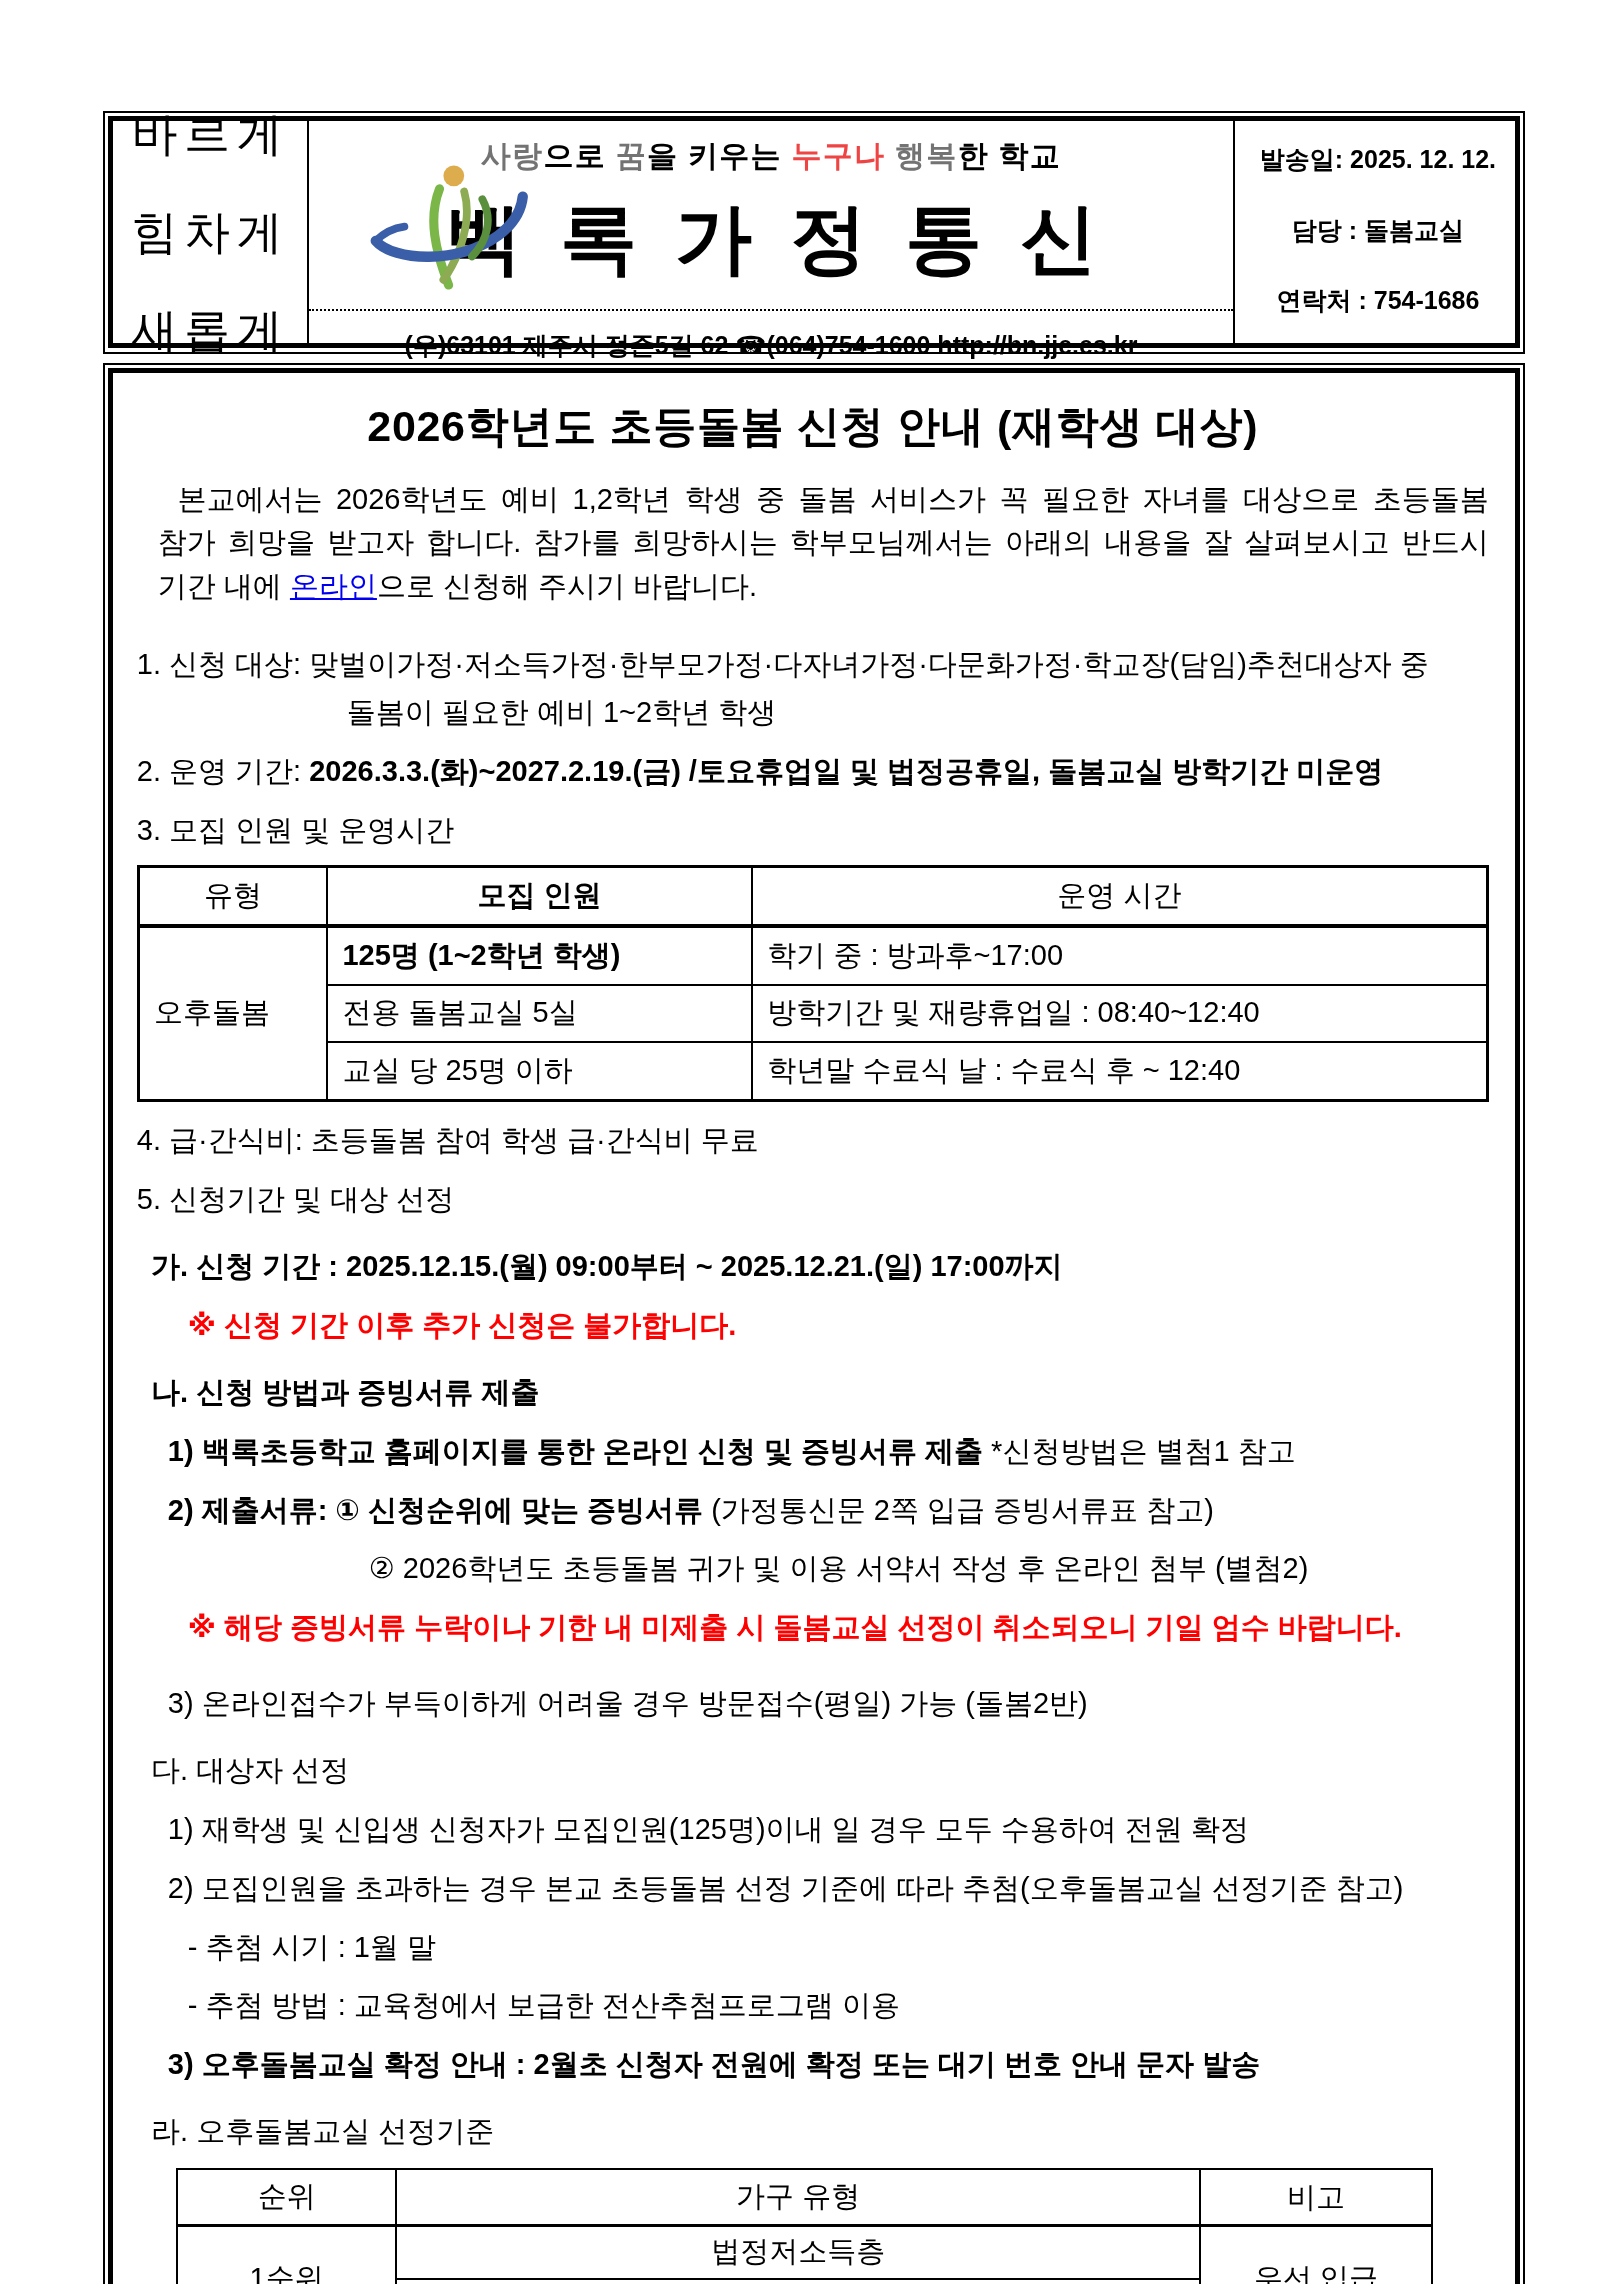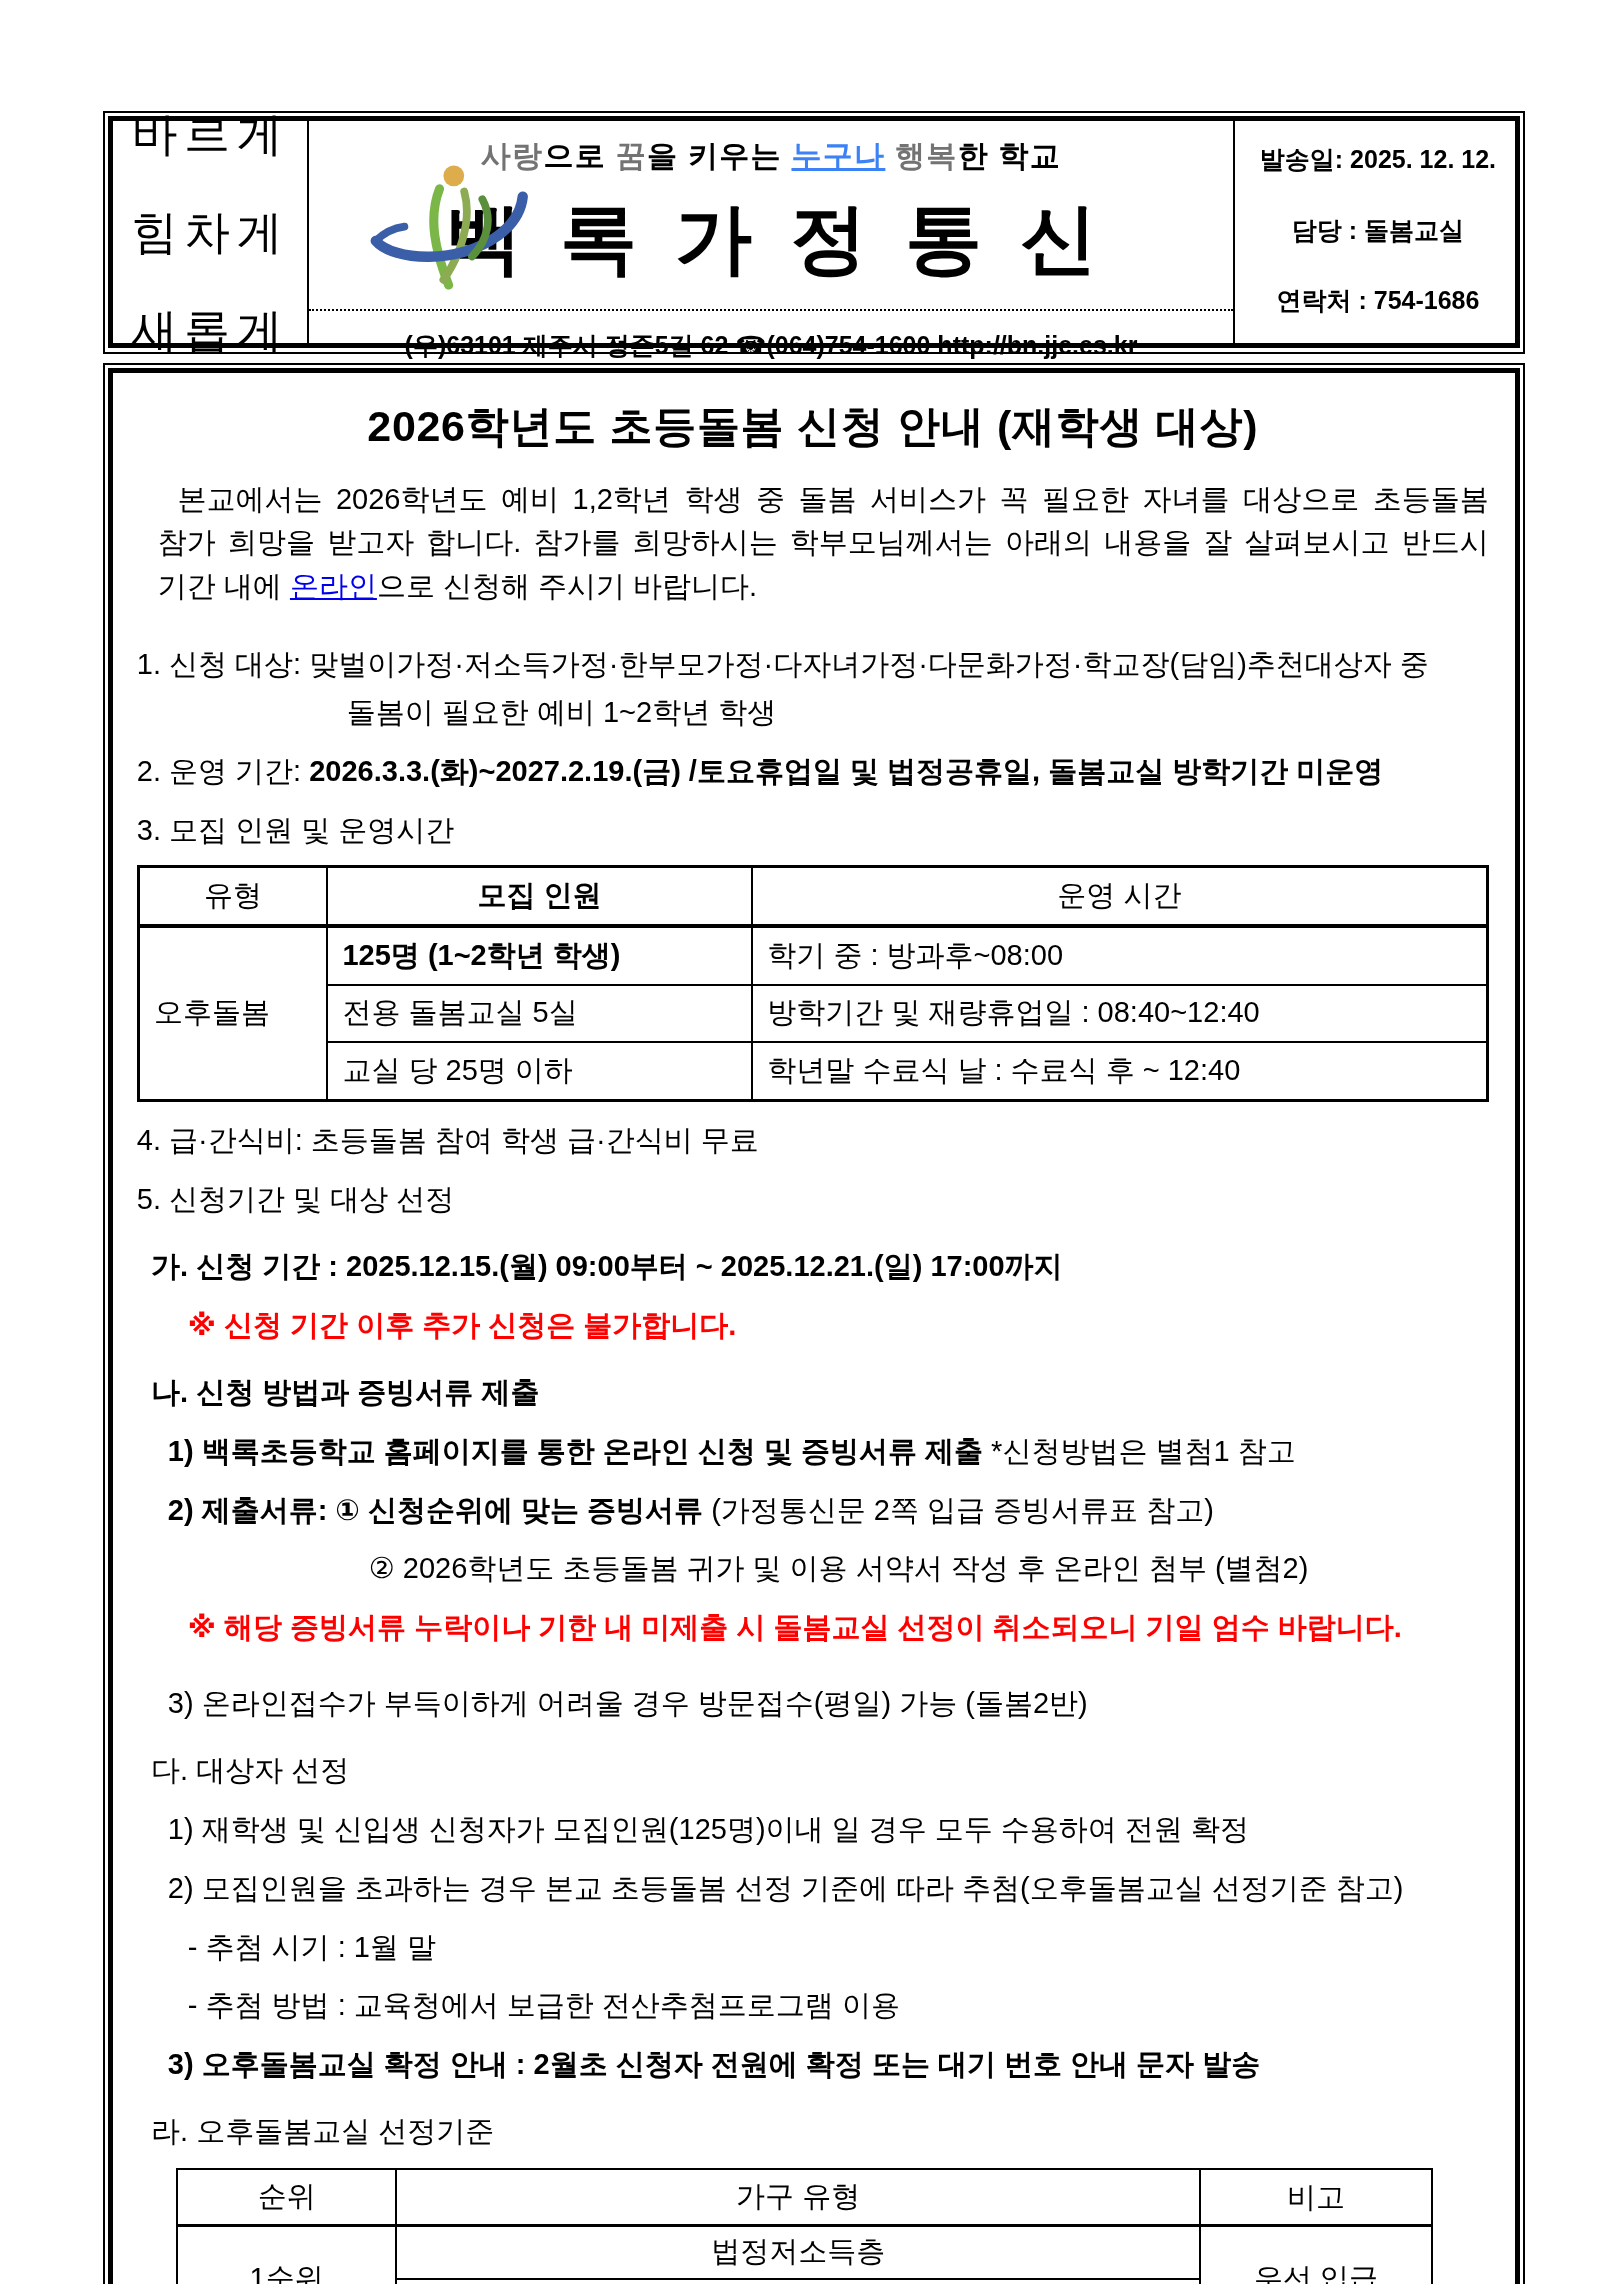--- a/index.html
+++ b/index.html
@@ -18,21 +18,21 @@
   .hdr { display: flex; align-items: stretch; height: 222px; }
   .motto-col {
     width: 196px; border-right: 2px solid #000;
     display: flex; flex-direction: column; justify-content: center; align-items: center;
     font-size: 46px; line-height: 1.5; letter-spacing: 6.5px; font-weight: 500; gap: 29px;
   }
   .center-col { flex: 1; position: relative; border-right: 2px solid #000; display: flex; flex-direction: column; }
   .logo-wrap { position: absolute; left: 59px; top: 39px; width: 169px; height: 137px; }
   .slogan { text-align: center; font-size: 30px; font-weight: 700; margin-top: 14.3px; letter-spacing: 1.3px; }
   .c-red { color: #737373; }
-  .c-green { color: #3b82f6; text-decoration: underline; }
+  .c-green { color: #ef4444; }
   .paper-title {
     text-align: center; font-size: 77px; font-weight: 700;
     letter-spacing: 38px; text-indent: 38px; margin-top: 11.7px; white-space: nowrap;
   }
   .dotted-sep { border-top: 2.6px dotted #000; margin-top: 17px; }
   .addr { text-align: center; font-size: 25px; font-weight: 600; padding: 18px 0 13px; letter-spacing: 0; }
   .right-col {
     width: 280px; display: flex; flex-direction: column; justify-content: space-between;
     padding: 22px 6.5px 26px 13px; font-size: 25px; font-weight: 700; text-align: center;
   }
@@ -140,21 +140,21 @@
           <tr>
             <th class="col-type">유형</th>
             <th class="col-num th-bold">모집 인원</th>
             <th>운영 시간</th>
           </tr>
         </thead>
         <tbody>
           <tr>
             <td class="group-cell" rowspan="3">오후돌봄</td>
             <td class="b">125명 (1~2학년 학생)</td>
-            <td>학기 중 : 방과후~08:00</td>
+            <td>학기 중 : 방과후~17:00</td>
           </tr>
           <tr>
             <td>전용 돌봄교실 5실</td>
             <td>방학기간 및 재량휴업일 : 08:40~12:40</td>
           </tr>
           <tr>
             <td>교실 당 25명 이하</td>
             <td>학년말 수료식 날 : 수료식 후 ~ 12:40</td>
           </tr>
         </tbody>

